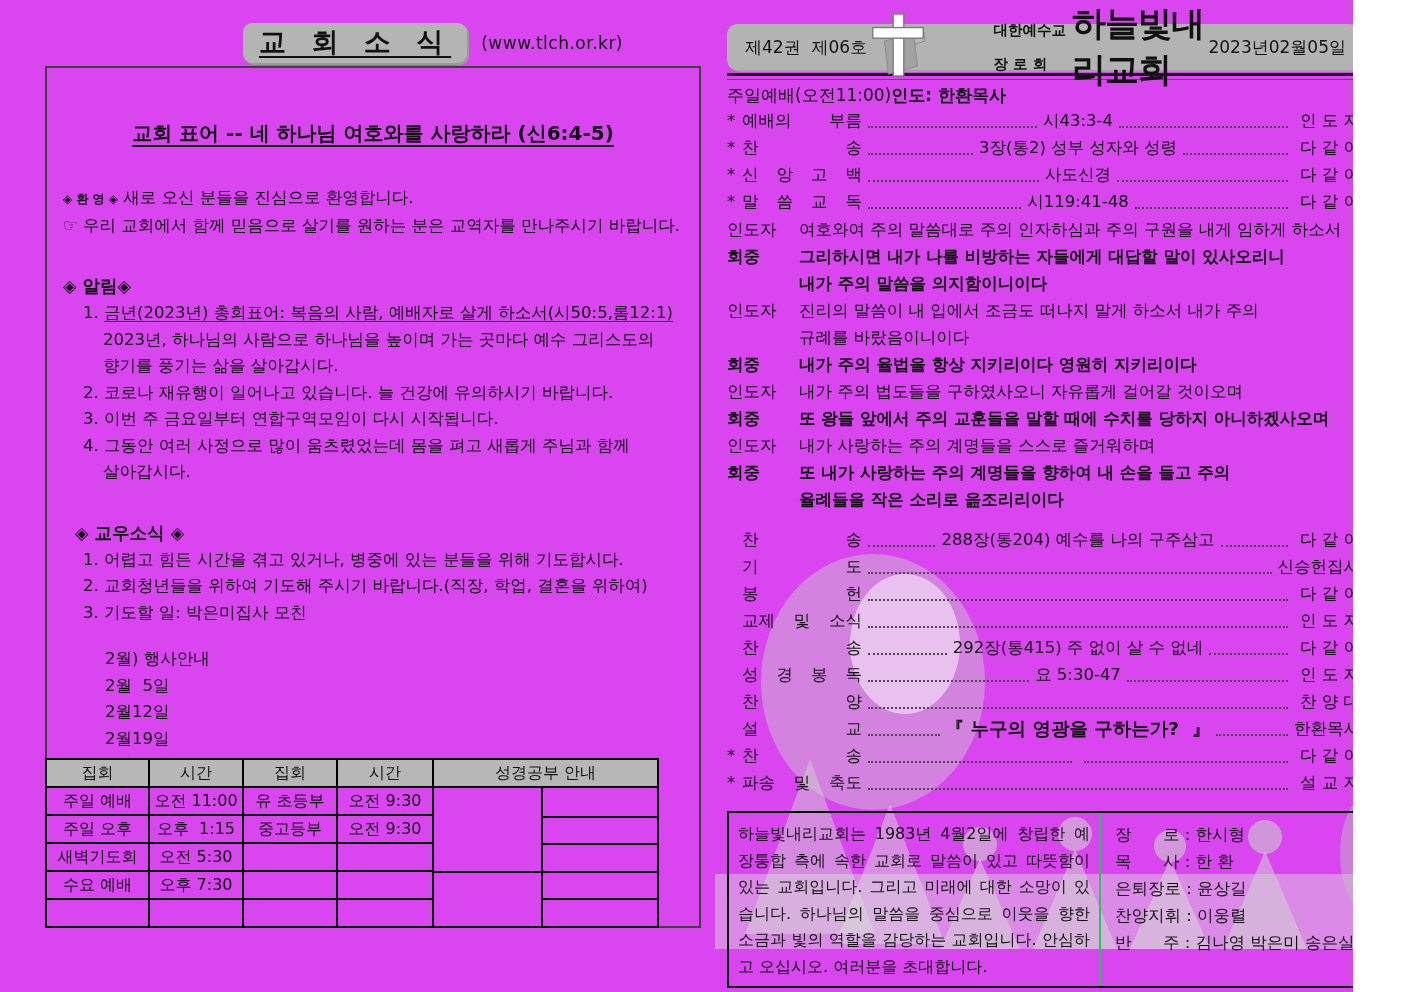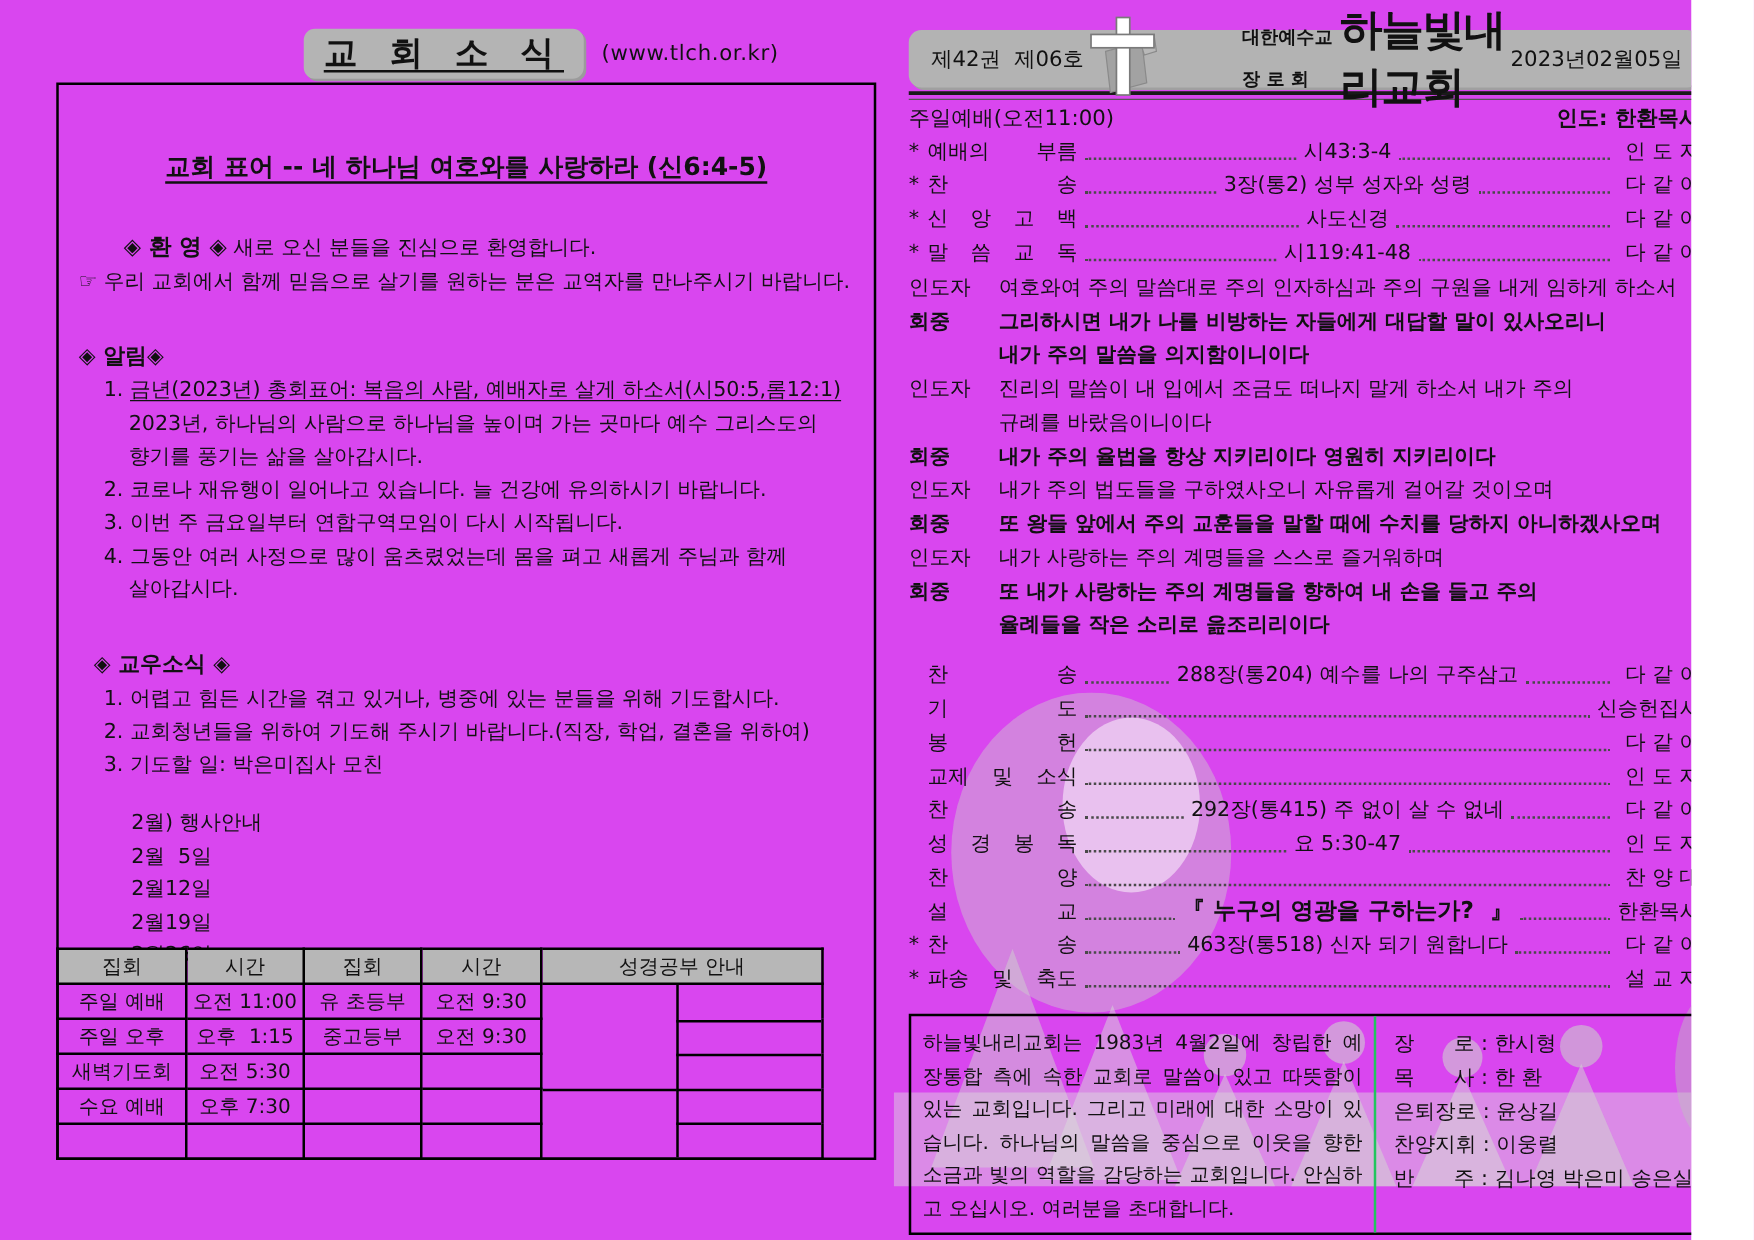--- a/index.html
+++ b/index.html
@@ -6,27 +6,27 @@
   body{font-family:"DejaVu Sans","Liberation Sans",sans-serif;color:#111;}
   .canvas{position:relative;width:1353px;height:992px;background:#d946ef;overflow:hidden;}
 
   
   .left-page{position:absolute;left:45px;top:22px;width:656px;}
   .masthead{display:flex;align-items:center;gap:14px;margin-left:198px;height:42px;}
   .masthead-box{background:#b4b4b4;border-radius:9px;box-shadow:2px 2px 0 #9b9b9b;
     padding:1px 16px 3px;font-size:27px;font-weight:bold;letter-spacing:8px;
     text-decoration:underline;text-underline-offset:5px;white-space:pre;}
   .masthead-url{font-size:17px;letter-spacing:.5px;}
-  .main-box{border:2px solid #000000;margin-top:2px;height:862px;position:relative;
+  .main-box{border:2px solid #404040;margin-top:2px;height:862px;position:relative;
     padding:0 16px;font-size:16.5px;box-sizing:border-box;}
   .motto{margin:52px 8px 0;text-align:center;font-weight:bold;font-size:20px;
     text-decoration:underline;text-underline-offset:5px;}
   .line{line-height:26.5px;white-space:normal;}
   .welcome{margin-top:38px;}
-  .badge{font-weight:bold;font-size:18px;margin-left:36px;}
+  .badge{font-weight:bold;font-size:12px;}
   .sec-h{font-weight:bold;font-size:17.5px;margin-top:34px;line-height:27px;}
   .member-h{margin-left:12px;}
   .indent1{padding-left:20px;}
   .indent2{padding-left:40px;}
   .u{text-decoration:underline;text-underline-offset:3px;}
   .events{margin-top:20px;}
   .events .line{padding-left:42px;white-space:pre;}
 
   table.schedule{position:absolute;left:-2px;bottom:-2px;border-collapse:collapse;
     table-layout:fixed;width:612px;font-size:16px;}
@@ -44,21 +44,21 @@
   .rp-content{position:relative;z-index:1;}
   .watermark{position:absolute;left:-12px;top:530px;z-index:0;pointer-events:none;}
   .band{position:relative;background:#b3b3b3;border-radius:10px;height:46px;
     display:flex;align-items:center;box-shadow:2px 2px 0 #a0a0a0;}
   .band-issue{font-size:17px;margin-left:18px;white-space:pre;}
   .band-cross{position:absolute;left:140px;top:-12px;width:62px;height:66px;}
   .band-denom{margin-left:76px;font-size:14.5px;font-weight:bold;line-height:17px;white-space:pre;}
   .band-church{font-size:34px;font-weight:bold;letter-spacing:-1px;margin-left:6px;}
   .band-date{font-size:17px;margin-left:auto;margin-right:14px;white-space:pre;}
   .band-rule{height:3px;border-top:3px solid #1a1a1a;border-bottom:1px solid #555;margin-top:3px;}
-  .svc-line{display:flex;justify-content:space-between;font-size:17px;
+  .svc-line{display:flex;justify-content:flex-start;font-size:17px;
     line-height:25px;margin-top:3px;}
   .svc-leader{font-weight:bold;}
 
   .ol-row{display:flex;height:27px;font-size:16.5px;line-height:25px;}
   .ol-star{width:15px;flex:none;}
   .ol-label{width:120px;flex:none;display:inline-block;text-align:justify;
     text-align-last:justify;-moz-text-align-last:justify;}
   .dots{flex:1;margin:0 6px;position:relative;}
   .dots::after{content:"";position:absolute;left:0;right:0;bottom:7px;
     border-bottom:2px dotted #4a4a4a;}
@@ -348,21 +348,20 @@
         <span class="ol-label">설 교</span>
         <span class="dots"></span>
         <span class="ol-center">『 누구의 영광을 구하는가?  』</span>
         <span class="dots"></span>
         <span class="ol-right">한환목사</span>
       </div>
       <div class="ol-row">
         <span class="ol-star">*</span>
         <span class="ol-label">찬 송</span>
         <span class="dots"></span>
-        <span class="ol-center">463장(통518) 신자 되기 원합니다</span>
         <span class="dots"></span>
         <span class="ol-right">다 같 이</span>
       </div>
       <div class="ol-row">
         <span class="ol-star">*</span>
         <span class="ol-label">파송 및 축도</span>
         <span class="dots"></span>
         <span class="ol-right">설 교 자</span>
       </div>
 

